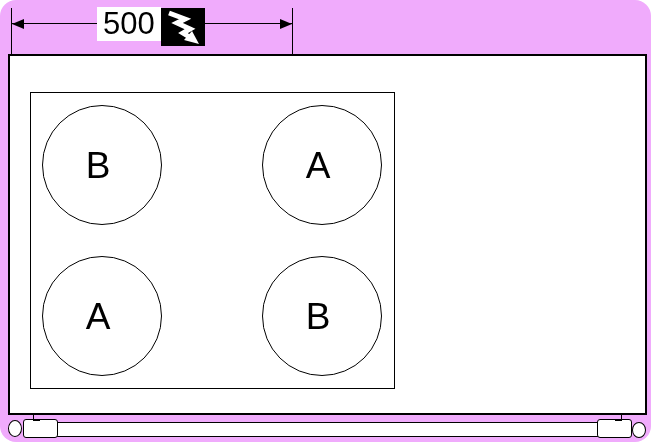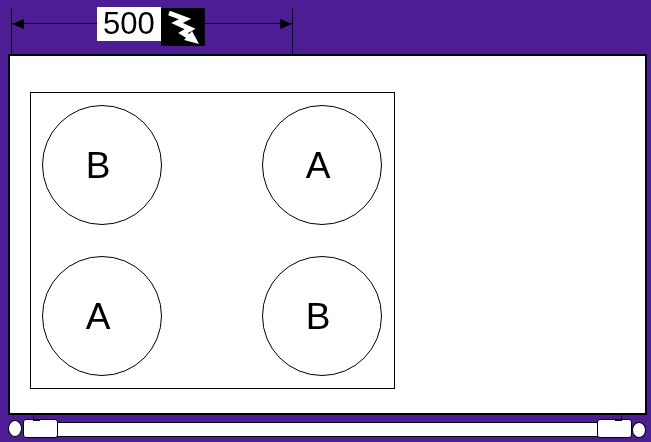--- a/index.html
+++ b/index.html
@@ -5,22 +5,23 @@
   html, body {
     margin: 0;
     padding: 0;
     background: #ffffff;
     font-family: "Liberation Sans", sans-serif;
   }
   .stage {
     position: relative;
     width: 651px;
     height: 442px;
-    background: #4c1d95;
+    background: #f0abfc;
     overflow: hidden;
+    border-radius: 16px;
   }
   .abs { position: absolute; }
 
   
   .ext-line {
     width: 0;
     border-left: 1.5px solid #000;
   }
   .dim-line {
     height: 0;

